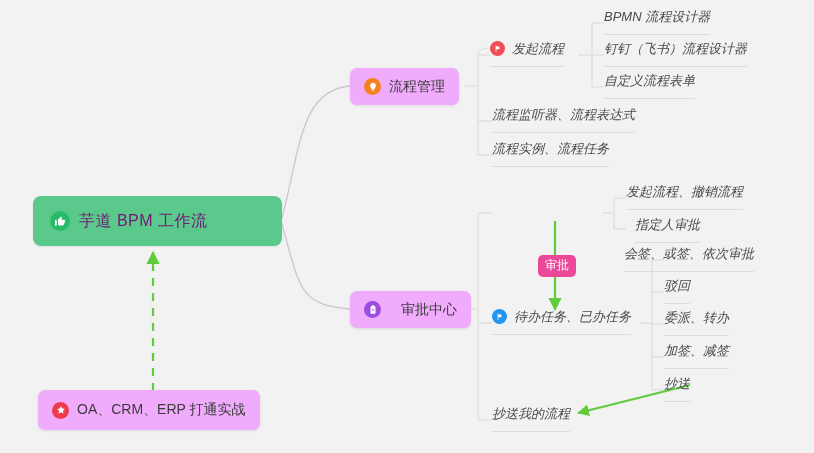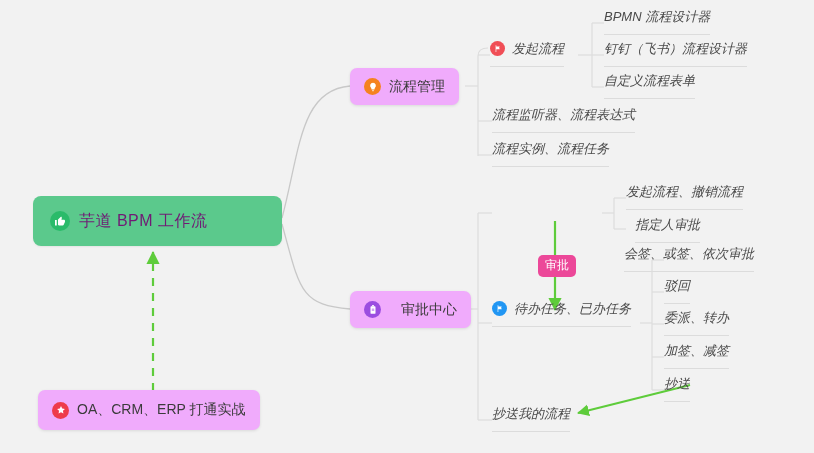--- a/index.html
+++ b/index.html
@@ -218,21 +218,21 @@
 
   <div class="u-node" style="left:604px; top:44px;">
     <span class="u-label">钉钉（飞书）流程设计器</span>
   </div>
 
   <div class="u-node" style="left:604px; top:76px;">
     <span class="u-label">自定义流程表单</span>
   </div>
 
 
-  <div class="u-node" style="left:492px; top:304px;">
+  <div class="u-node" style="left:492px; top:312px;">
     <span class="ic ic-blue">
       <svg width="9" height="9" viewBox="0 0 24 24" fill="#ffffff">
         <path d="M7 3v18h1.8v-7.2H18l-1.7-3.6L18 6.6H8.8V3z"></path>
       </svg>
     </span>
     <span class="u-label">待办任务、已办任务</span>
   </div>
 
   <div class="u-node" style="left:492px; top:409px;">
     <span class="u-label">抄送我的流程</span>

